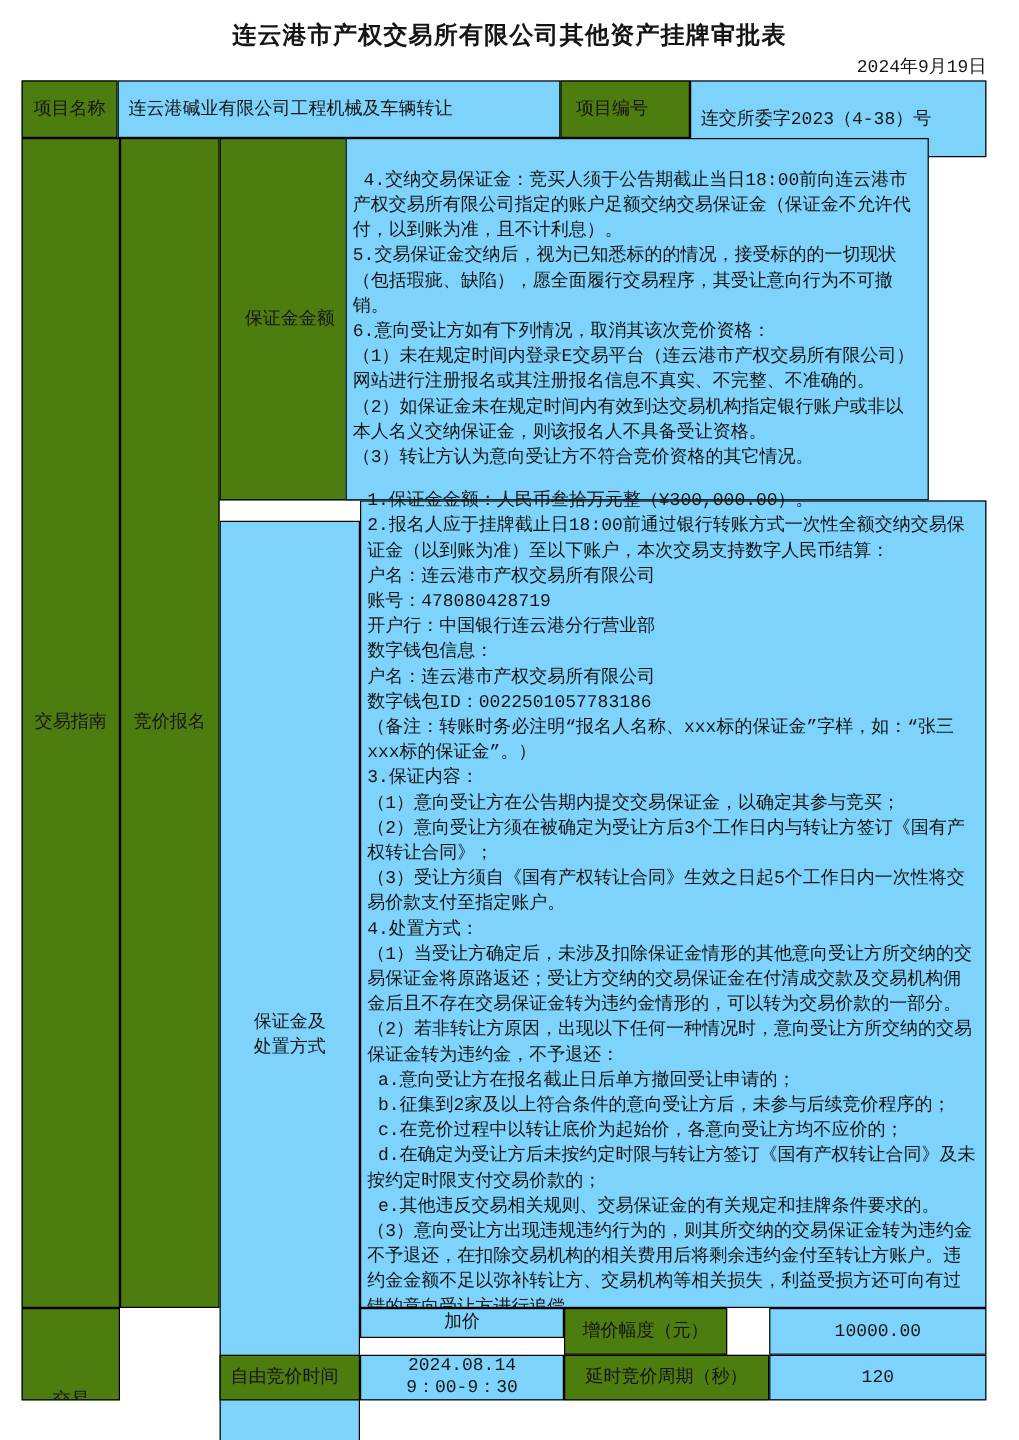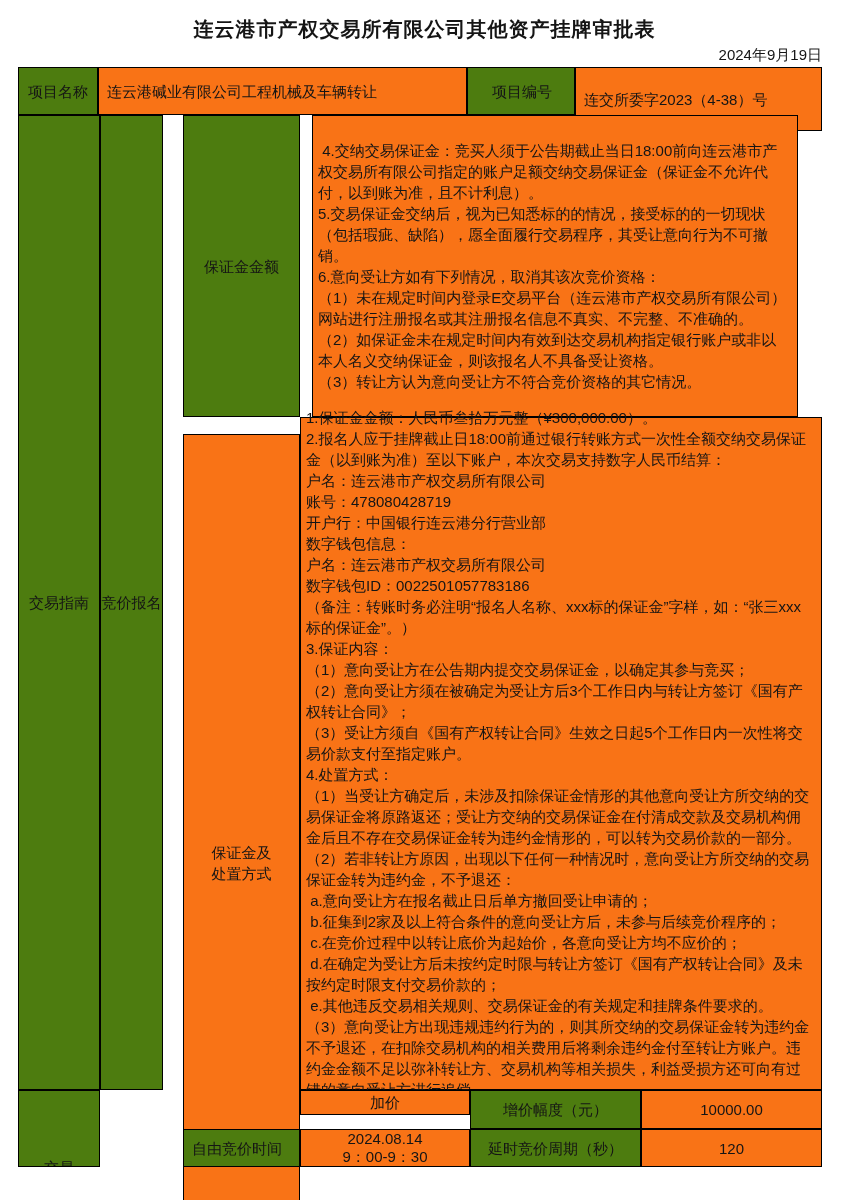--- a/index.html
+++ b/index.html
@@ -1,63 +1,63 @@
 <!DOCTYPE html>
 <html><head>
 <meta charset="utf-8">
 <style>
   html,body{margin:0;padding:0;background:#fff;}
   .page{
     position:relative;width:849px;height:1200px;background:#ffffff;
-    font-family:Liberation Sans, sans-serif;color:#151515;
+    font-family:Liberation Mono, monospace;color:#151515;
     overflow:hidden;
   }
   .title{
     position:absolute;left:0;top:16px;width:849px;text-align:center;
     font-size:20px;font-weight:bold;letter-spacing:1px;
   }
   .date{
     position:absolute;top:46px;right:27px;font-size:15px;
   }
   .cell{
     position:absolute;box-sizing:border-box;border:1px solid #000;
-    background:#f97316;font-size:15px;line-height:21px;
+    background:#7dd3fc;font-size:15px;line-height:21px;
   }
   .gray{background:#4d7c0f;}
   .center{display:flex;align-items:center;justify-content:center;text-align:center;}
   .vcenter{display:flex;align-items:center;}
   .preline{white-space:pre-line;}
   .contentcell{padding:4px 6px 4px 5px;}
   .contentcell .inner{width:100%;white-space:pre-wrap;}
   .padleft{padding-left:8px;}
-  .padleft12{padding-left:24px;}
+  .padleft12{padding-left:12px;}
 
   
   .r1c1{left:18px;top:67px;width:80px;height:48px;}
   .r1c2{left:98px;top:67px;width:369px;height:48px;}
   .r1c3{left:467px;top:67px;width:108px;height:48px;}
   .r1c4{left:575px;top:67px;width:247px;height:64px;}
 
   
   .col-guide{left:18px;top:115px;width:82px;height:975px;}
-  .col-group{left:100px;top:115px;width:63px;height:975px;}
+  .col-group{left:100px;top:115px;width:83px;height:975px;}
   .signup-label{left:183px;top:115px;width:117px;height:302px;}
-  .signup-content{left:312px;top:115px;width:486px;height:302px;}
+  .signup-content{left:288px;top:115px;width:486px;height:302px;}
   .deposit-label{left:183px;top:434px;width:117px;height:857px;}
   .deposit-content{left:300px;top:417px;width:522px;height:673px;}
 
   
   .col-next{left:18px;top:1090px;width:82px;height:77px;overflow:hidden;}
   .col-next .partial{
     position:absolute;left:0;right:0;top:66px;text-align:center;font-size:15px;
   }
   .col-arrange{left:100px;top:1090px;width:83px;height:77px;}
   .b1l{left:183px;top:1090px;width:117px;height:39px;}
   .b1v{left:300px;top:1090px;width:170px;height:25px;}
-  .b1l2{left:470px;top:1090px;width:171px;height:39px;}
+  .b1l2{left:470px;top:1090px;width:136px;height:39px;}
   .b1v2{left:641px;top:1090px;width:181px;height:39px;}
   .b2l{left:183px;top:1129px;width:117px;height:38px;}
   .b2v{left:300px;top:1129px;width:170px;height:38px;line-height:18px;}
   .b2l2{left:470px;top:1129px;width:171px;height:38px;}
   .b2v2{left:641px;top:1129px;width:181px;height:38px;}
 </style>
 </head>
 <body>
 
 <div class="page">

